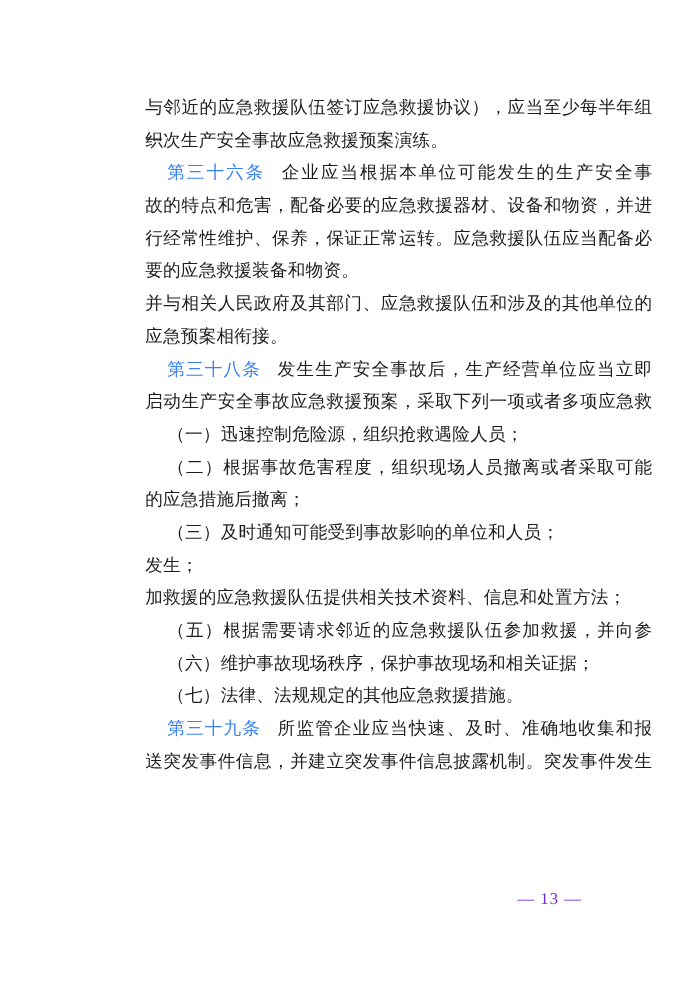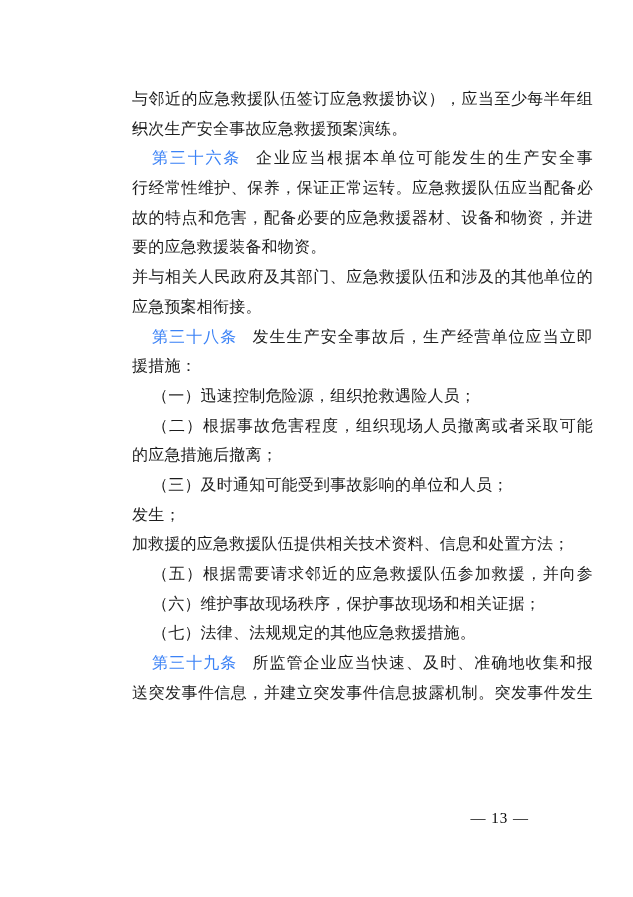--- a/index.html
+++ b/index.html
@@ -45,39 +45,39 @@
     color: #3b82f6;
     margin-right: 15px;
   }
   .footer {
     position: absolute;
     top: 806px;
     right: 104px;
     height: 24px;
     line-height: 24px;
     font-size: 15px;
-    color: #000000;
+    color: #6d28d9;
     letter-spacing: 1px;
   }
 </style>
 </head>
 <body>
 
 <div class="page">
   <div class="text-block" id="text-block">
       <div class="line full"><span>与邻近的应急救援队伍签订应急救援协议），应当至少每半年组织</span></div>
       <div class="line"><span>一次生产安全事故应急救援预案演练。</span></div>
       <div class="line full indent"><span class="article-no">第三十六条</span><span>企业应当根据本单位可能发生的生产安全事</span></div>
+      <div class="line full"><span>故的特点和危害，配备必要的应急救援器材、设备和物资，并进</span></div>
       <div class="line full"><span>行经常性维护、保养，保证正常运转。应急救援队伍应当配备必</span></div>
-      <div class="line full"><span>故的特点和危害，配备必要的应急救援器材、设备和物资，并进</span></div>
       <div class="line"><span>要的应急救援装备和物资。</span></div>
       <div class="line full"><span>并与相关人民政府及其部门、应急救援队伍和涉及的其他单位的</span></div>
       <div class="line"><span>应急预案相衔接。</span></div>
       <div class="line full indent"><span class="article-no">第三十八条</span><span>发生生产安全事故后，生产经营单位应当立即</span></div>
-      <div class="line"><span>援措施：</span></div>
+      <div class="line full"><span>启动生产安全事故应急救援预案，采取下列一项或者多项应急救</span></div>
       <div class="line indent"><span>（一）迅速控制危险源，组织抢救遇险人员；</span></div>
       <div class="line full indent"><span>（二）根据事故危害程度，组织现场人员撤离或者采取可能</span></div>
       <div class="line"><span>的应急措施后撤离；</span></div>
       <div class="line indent"><span>（三）及时通知可能受到事故影响的单位和人员；</span></div>
       <div class="line"><span>发生；</span></div>
       <div class="line"><span>加救援的应急救援队伍提供相关技术资料、信息和处置方法；</span></div>
       <div class="line full indent"><span>（五）根据需要请求邻近的应急救援队伍参加救援，并向参</span></div>
       <div class="line indent"><span>（六）维护事故现场秩序，保护事故现场和相关证据；</span></div>
       <div class="line indent"><span>（七）法律、法规规定的其他应急救援措施。</span></div>
       <div class="line full indent"><span class="article-no">第三十九条</span><span>所监管企业应当快速、及时、准确地收集和报</span></div>

